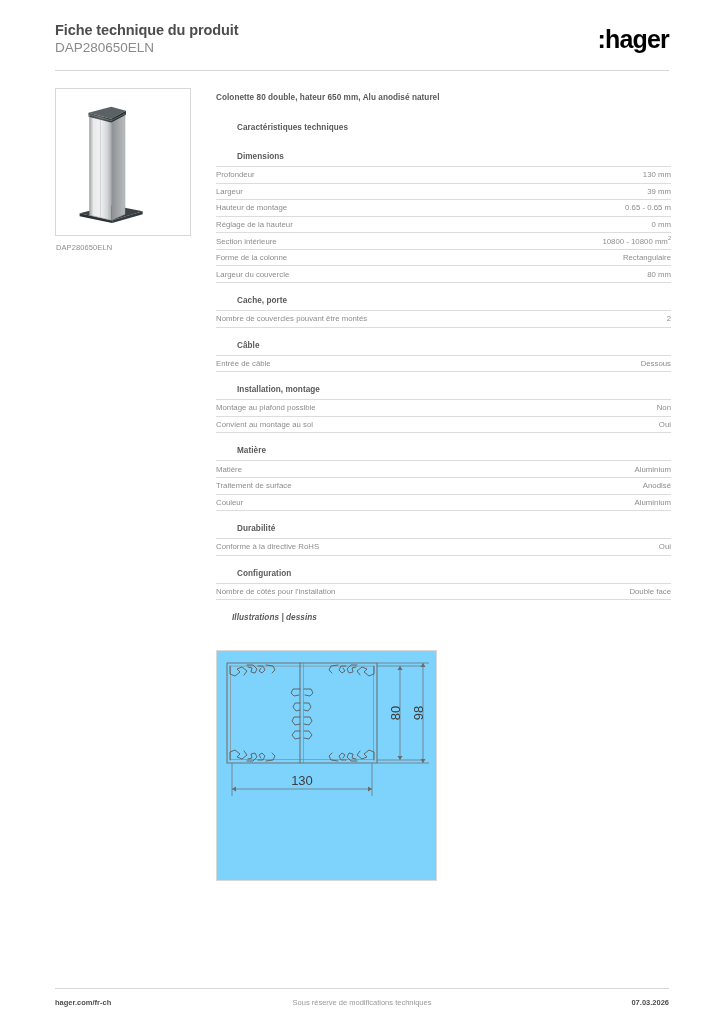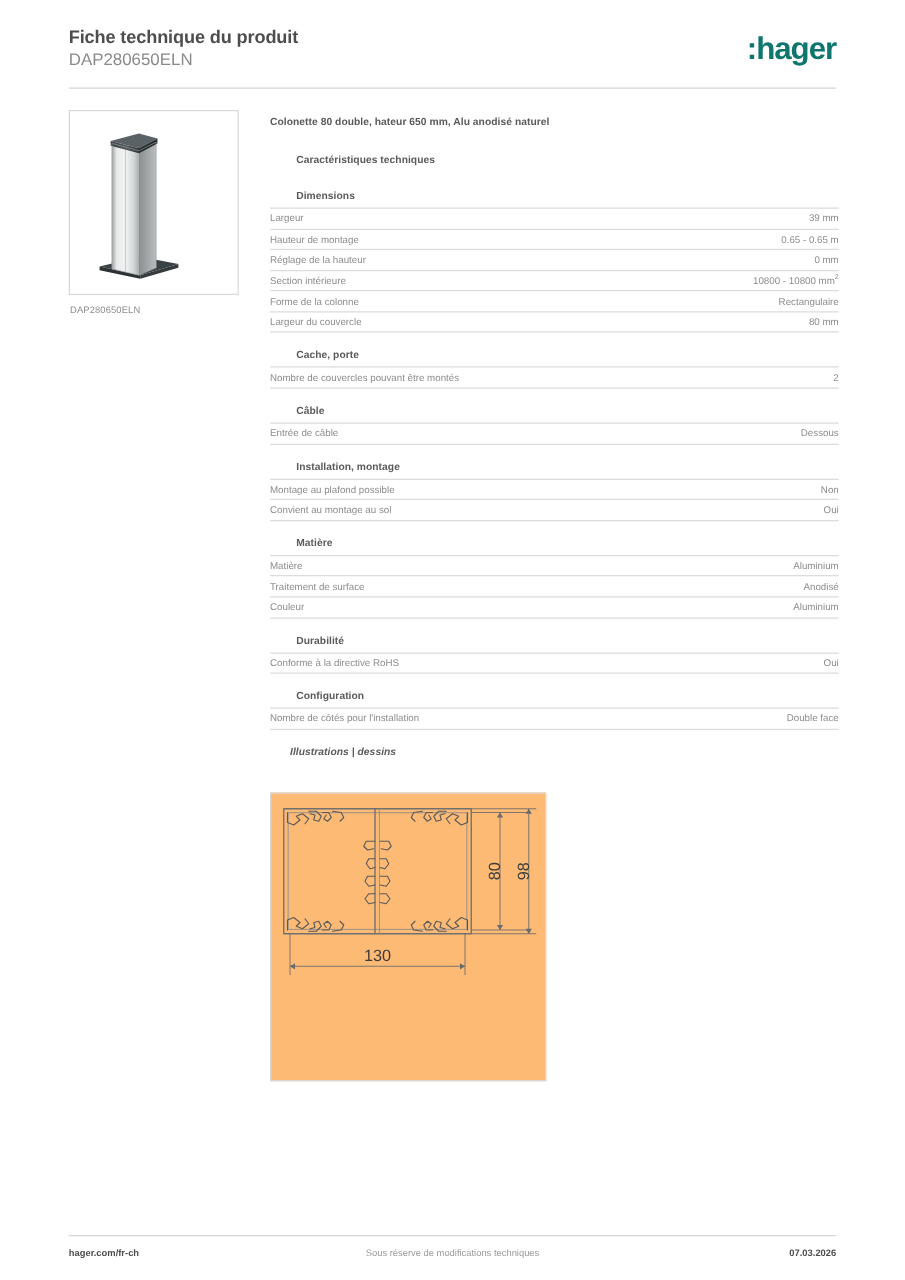--- a/index.html
+++ b/index.html
@@ -35,21 +35,21 @@
     font-size: 13.5px;
     font-weight: normal;
     color: #8a8a8a;
     line-height: 17px;
     margin: 0;
   }
   .logo {
     float: right;
     font-size: 25px;
     font-weight: bold;
-    color: #0f766e;
+    color: #000000;
     letter-spacing: -0.8px;
     line-height: 30px;
     margin-top: 2px;
   }
   .header-rule {
     position: absolute;
     left: 55px; top: 70px;
     width: 614px; height: 1px;
     background: #d6d6d6;
   }
@@ -119,21 +119,21 @@
     font-weight: bold;
     color: #5a5a5a;
     margin: 9px 0 6px 16px;
     letter-spacing: 0.05px;
     font-style: italic;
   }
   .draw-box {
     width: 221px;
     height: 231px;
     border: 1px solid #d8d8d8;
-    background: #fdba74;
+    background: #7dd3fc;
     position: relative;
     margin-top: 28px;
   }
   .draw-box svg { display: block; }
 
   
   .footer-rule {
     position: absolute;
     left: 55px; top: 988px;
     width: 614px; height: 1px;
@@ -221,20 +221,24 @@
 
   <div class="content">
     <div class="product-desc">Colonette 80 double, hateur 650 mm, Alu anodisé naturel</div>
     <div class="section-title" style="margin-bottom:20px;">Caractéristiques techniques</div>
     <div id="spec-groups">
         <div class="spec-group">
           <div class="section-title">Dimensions</div>
           <table class="spec-table">
             <tbody>
               <tr>
+                <td class="k">Profondeur</td>
+                <td class="v">130 mm</td>
+              </tr>
+              <tr>
                 <td class="k">Largeur</td>
                 <td class="v">39 mm</td>
               </tr>
               <tr>
                 <td class="k">Hauteur de montage</td>
                 <td class="v">0.65 - 0.65 m</td>
               </tr>
               <tr>
                 <td class="k">Réglage de la hauteur</td>
                 <td class="v">0 mm</td>

